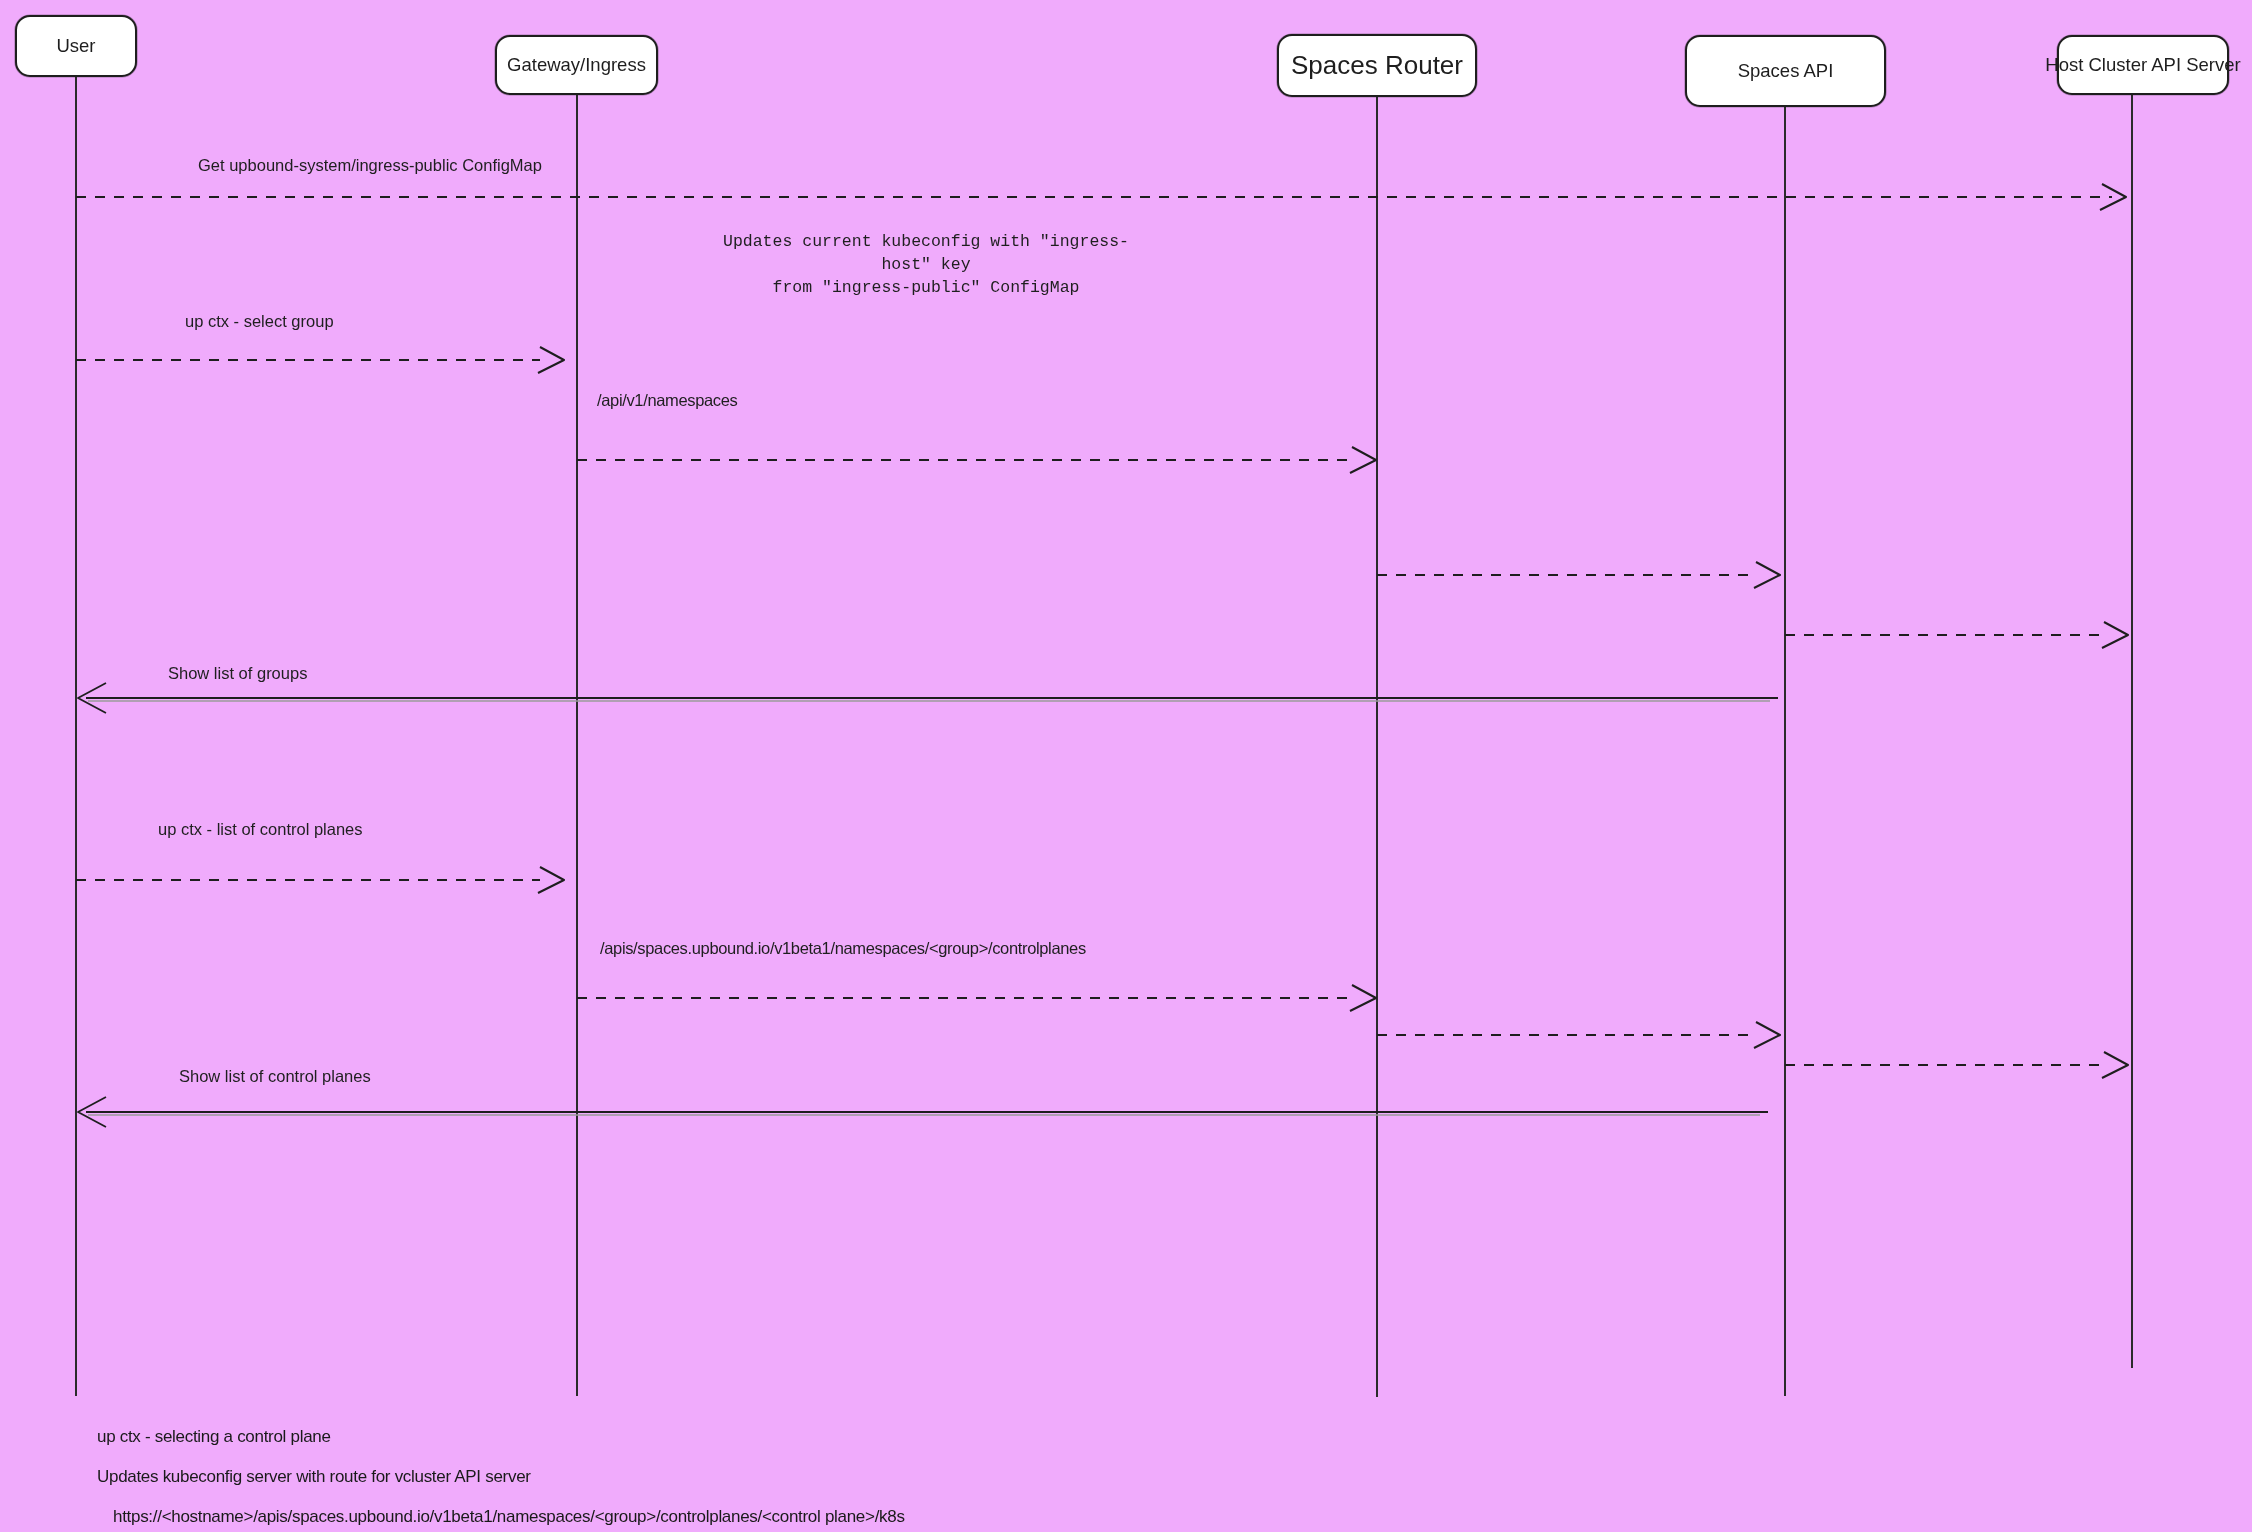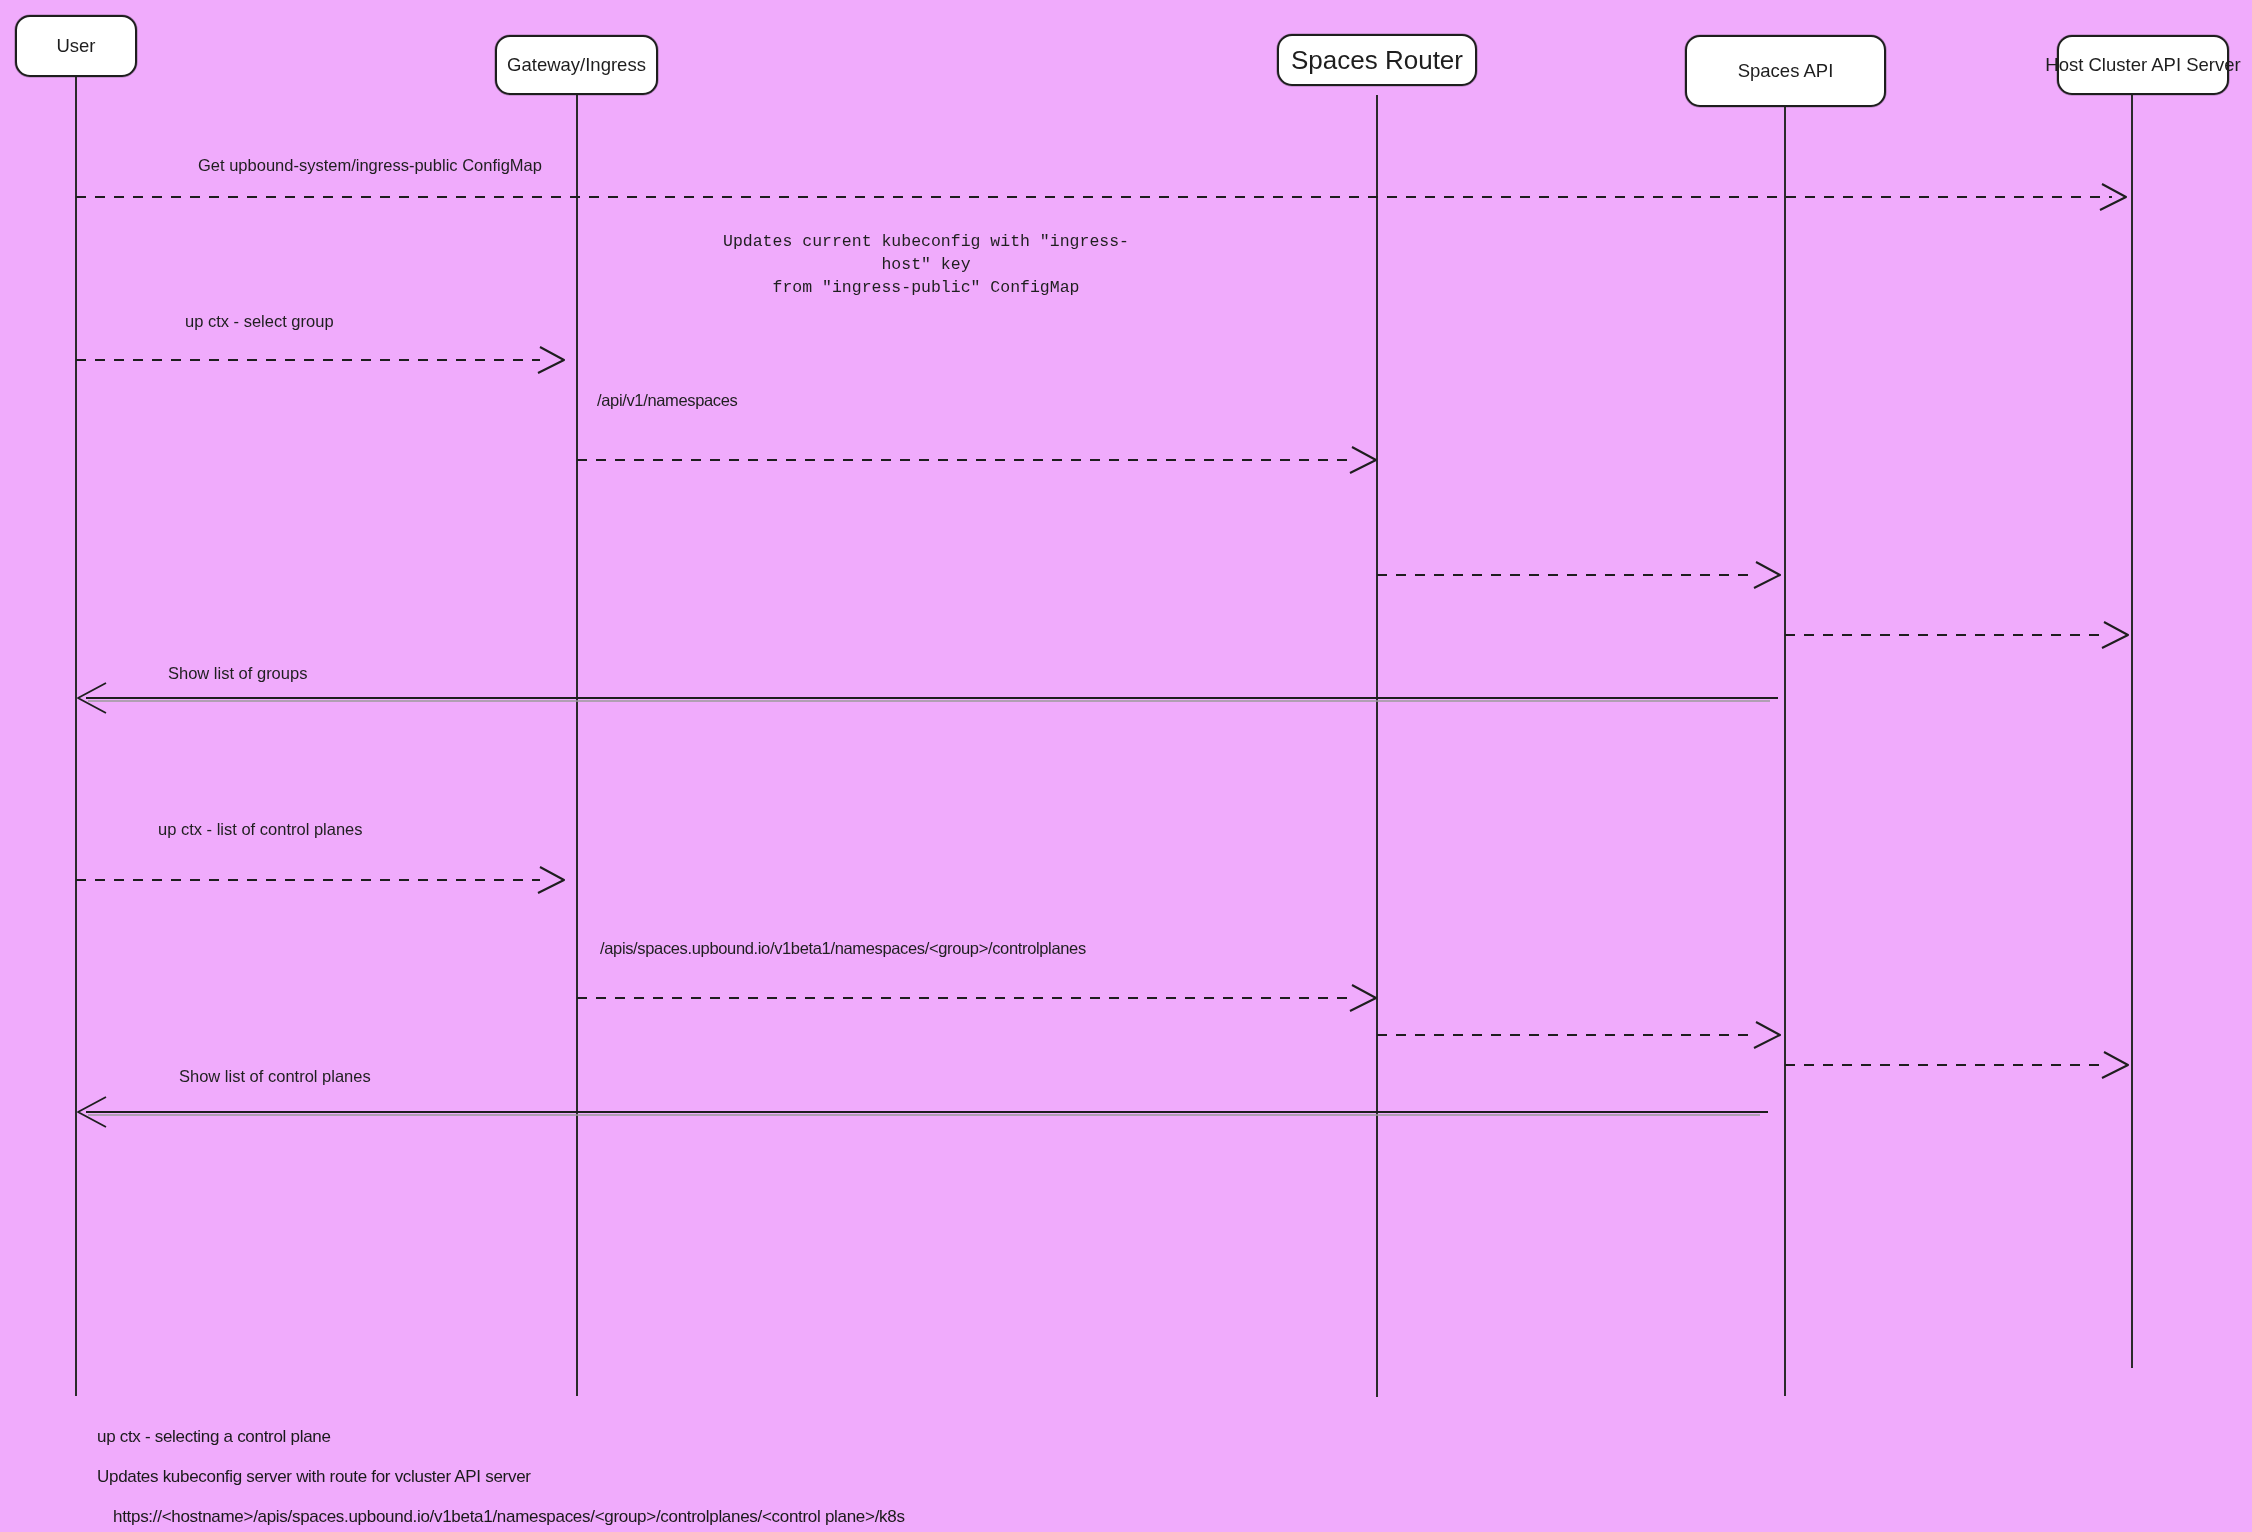--- a/index.html
+++ b/index.html
@@ -131,21 +131,21 @@
       <path d="M106 1097 L78 1112 L106 1127" stroke="#1e1e1e" stroke-width="1.8"></path>
     </g>
   </svg>
 
   <div class="actor" style="left:15px; top:15px; width:122px; height:62px;">
     <span>User</span>
   </div>
   <div class="actor" style="left:495px; top:35px; width:163px; height:60px;">
     <span>Gateway/Ingress</span>
   </div>
-  <div class="actor big" style="left:1277px; top:34px; width:200px; height:52px;">
+  <div class="actor big" style="left:1277px; top:34px; width:200px; height:63px;">
     <span>Spaces Router</span>
   </div>
   <div class="actor" style="left:1685px; top:35px; width:201px; height:72px;">
     <span>Spaces API</span>
   </div>
   <div class="actor" style="left:2026px; top:35px; width:172px; height:60px;margin-left:31px;">
     <span>Host Cluster API Server</span>
   </div>
 
   <div class="label" style="left:198px; top:156px;">Get upbound-system/ingress-public ConfigMap</div>

